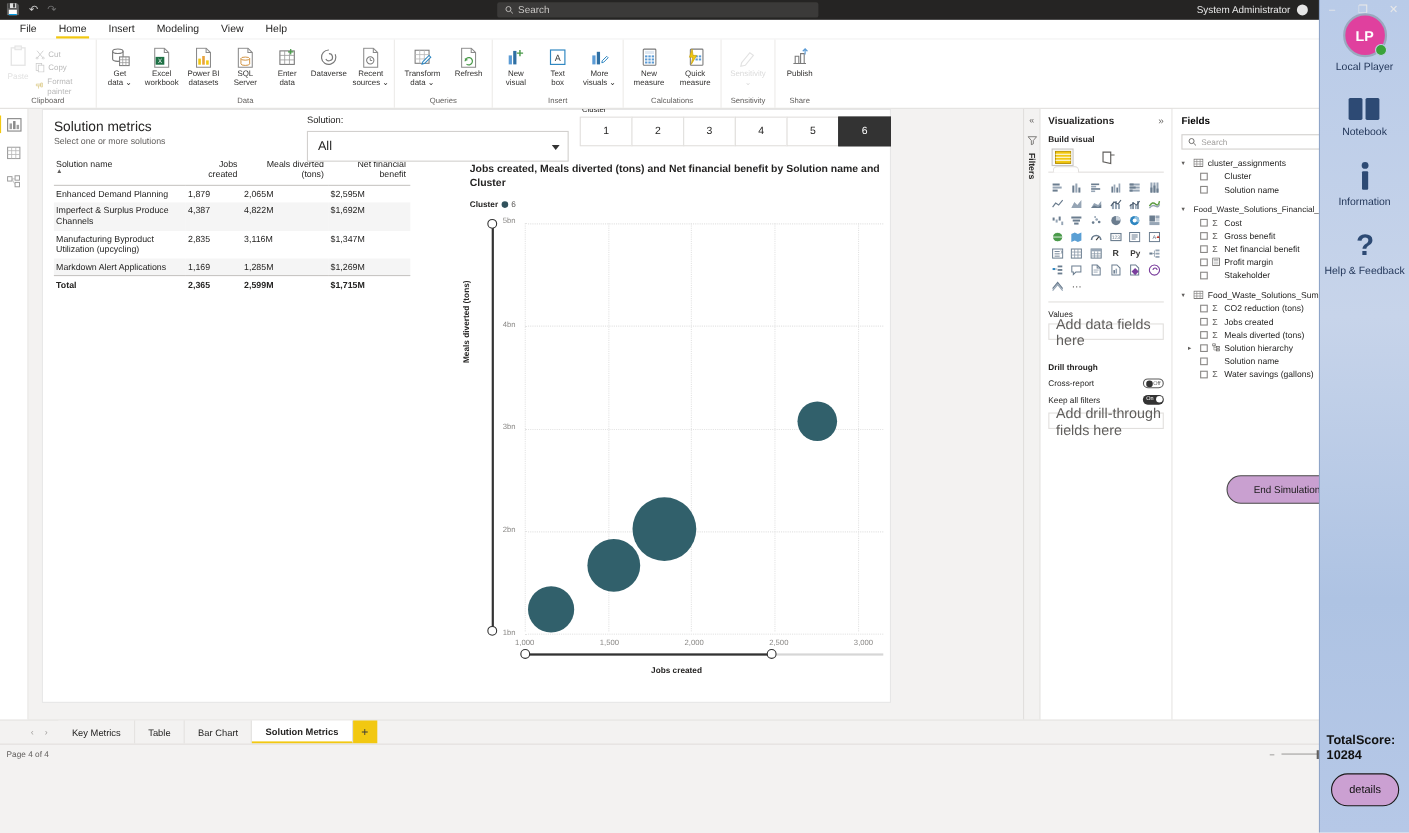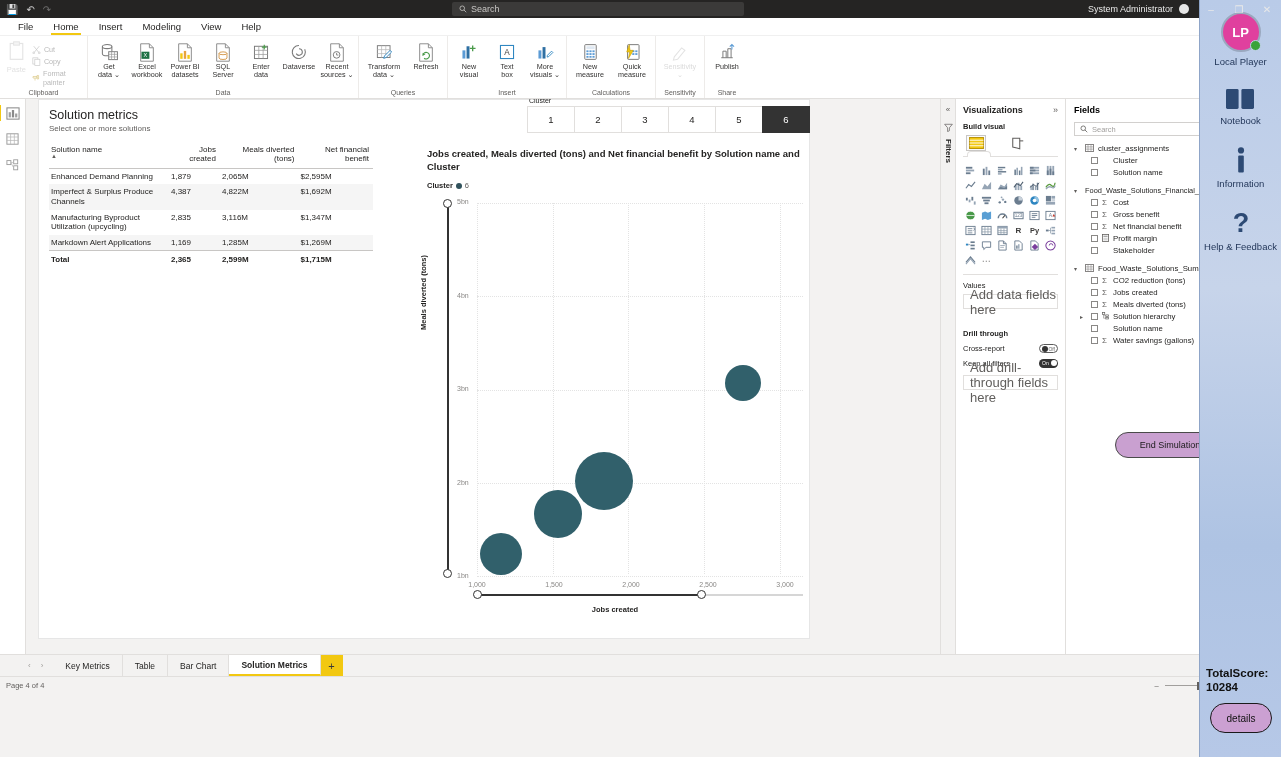--- a/index.html
+++ b/index.html
@@ -151,21 +151,21 @@
             font-size:7.5px; color:#252423; font-weight:bold; }
 
   
   .filters-rail {
     width:16px; background:#f3f2f1; border-left:1px solid #e1dfdd; border-right:1px solid #e1dfdd;
     display:flex; flex-direction:column; align-items:center; padding-top:6px; gap:7px;
   }
   .filters-txt { font-size:8px; color:#252423; writing-mode:vertical-rl; font-weight:bold; }
 
   
-  .vizpane { width:110px; background:#ffffff; border-right:1px solid #e1dfdd;
+  .vizpane { width:120px; background:#ffffff; border-right:1px solid #e1dfdd;
              font-size:8px; color:#252423; padding:6px 7px 0 7px; overflow:hidden; }
   .pane-head { display:flex; align-items:center; justify-content:space-between; }
   .pane-title { font-size:9px; font-weight:bold; }
   .pane-exp { font-size:9px; color:#605e5c; cursor:pointer; }
   .buildv { font-size:7.5px; font-weight:bold; margin-top:7px; }
   .viztabs { display:flex; align-items:center; gap:22px; margin-top:4px; padding-left:3px; }
   .viztab { width:20px; height:16px; display:flex; align-items:center; justify-content:center; cursor:pointer; }
   .viztab.sel { border:1px solid #c8c6c4; background:#fafafa; }
   .vizsep { border-bottom:1px solid #e1dfdd; margin-top:5px; position:relative; }
   .vizsep:after { content:""; position:absolute; left:4px; top:-5px; width:22px; height:5px;
@@ -639,20 +639,27 @@
             <tr>
               <td class="c0">Total</td>
               <td>2,365</td>
               <td>2,599M</td>
               <td>$1,715M</td>
             </tr>
           </tfoot>
         </table>
       </div>
 
+      <div class="slicer">
+        <div class="slicer-lbl">Solution:</div>
+        <div class="slicer-box">
+          <span>All</span>
+          <span class="chev">▾</span>
+        </div>
+      </div>
 
       <div class="clus">
         <div class="clus-lbl">Cluster</div>
         <div class="clus-row">
           <div class="clus-btn">1</div>
           <div class="clus-btn">2</div>
           <div class="clus-btn">3</div>
           <div class="clus-btn">4</div>
           <div class="clus-btn">5</div>
           <div class="clus-btn sel">6</div>

